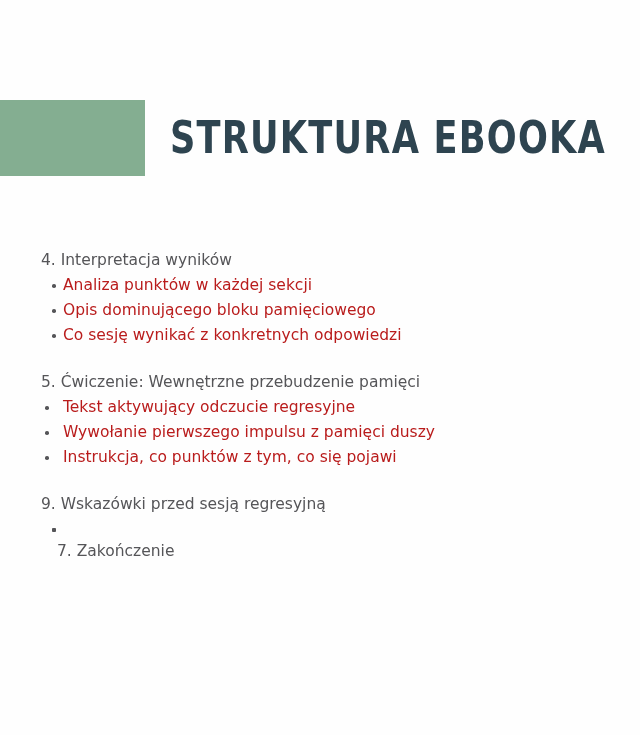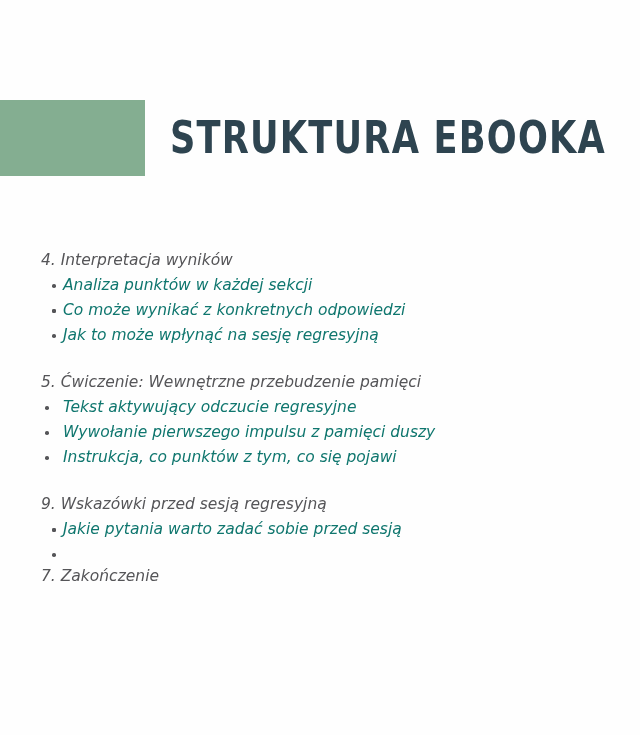--- a/index.html
+++ b/index.html
@@ -48,47 +48,47 @@
     transform-origin: left center;
     white-space: nowrap;
   }
 
   
   .content {
     position: absolute;
     left: 0;
     top: 248px;
     width: 616px;
-    font-style: italic;
   }
   .section {
     margin-bottom: 22px;
   }
   .section:last-child {
     margin-bottom: 0;
+    padding-left: 16px;
   }
   .section-heading {
     font-family: "DejaVu Sans", sans-serif;
     font-size: 15.5px;
     line-height: 25px;
     color: #555558;
     padding-left: 41px;
     white-space: nowrap;
   }
   .bullet-list {
     list-style: none;
     margin: 0;
     padding: 0;
   }
   .bullet-item {
     position: relative;
     font-family: "DejaVu Sans", sans-serif;
     font-size: 15.5px;
     line-height: 25px;
-    color: #0f766e;
+    color: #b91c1c;
     padding-left: 63px;
     white-space: nowrap;
   }
   .bullet-item .dot {
     position: absolute;
     left: 52px;
     top: 11px;
     width: 3.5px;
     height: 3.5px;
     border-radius: 50%;
@@ -107,37 +107,36 @@
 <div class="header">
   <div class="header-block"></div>
   <div class="header-title">STRUKTURA EBOOKA</div>
 </div>
 
 <div class="content">
     <div class="section">
       <div class="section-heading">4. Interpretacja wyników</div>
       <ul class="bullet-list">
         <li class="bullet-item"><span class="dot"></span><span>Analiza punktów w każdej sekcji</span></li>
-        <li class="bullet-item"><span class="dot"></span></li>
-        <li class="bullet-item"><span class="dot"></span><span>Co może wynikać z konkretnych odpowiedzi</span></li>
-        <li class="bullet-item"><span class="dot"></span><span>Jak to może wpłynąć na sesję regresyjną</span></li>
+        <li class="bullet-item"><span class="dot"></span><span>Opis dominującego bloku pamięciowego</span></li>
+        <li class="bullet-item"><span class="dot"></span><span>Co sesję wynikać z konkretnych odpowiedzi</span></li>
       </ul>
     </div>
     <div class="section">
       <div class="section-heading">5. Ćwiczenie: Wewnętrzne przebudzenie pamięci</div>
       <ul class="bullet-list flush">
         <li class="bullet-item"><span class="dot"></span><span>Tekst aktywujący odczucie regresyjne</span></li>
         <li class="bullet-item"><span class="dot"></span><span>Wywołanie pierwszego impulsu z pamięci duszy</span></li>
         <li class="bullet-item"><span class="dot"></span><span>Instrukcja, co punktów z tym, co się pojawi</span></li>
       </ul>
     </div>
     <div class="section">
       <div class="section-heading">9. Wskazówki przed sesją regresyjną</div>
       <ul class="bullet-list">
         <li class="bullet-item"><span class="dot"></span></li>
-        <li class="bullet-item"><span class="dot"></span><span>Jakie pytania warto zadać sobie przed sesją</span></li>
+        <li class="bullet-item"><span class="dot"></span></li>
         <li class="bullet-item"><span class="dot"></span></li>
       </ul>
     </div>
     <div class="section">
       <div class="section-heading">7. Zakończenie</div>
     </div>
   </div>
 
 </body></html>

